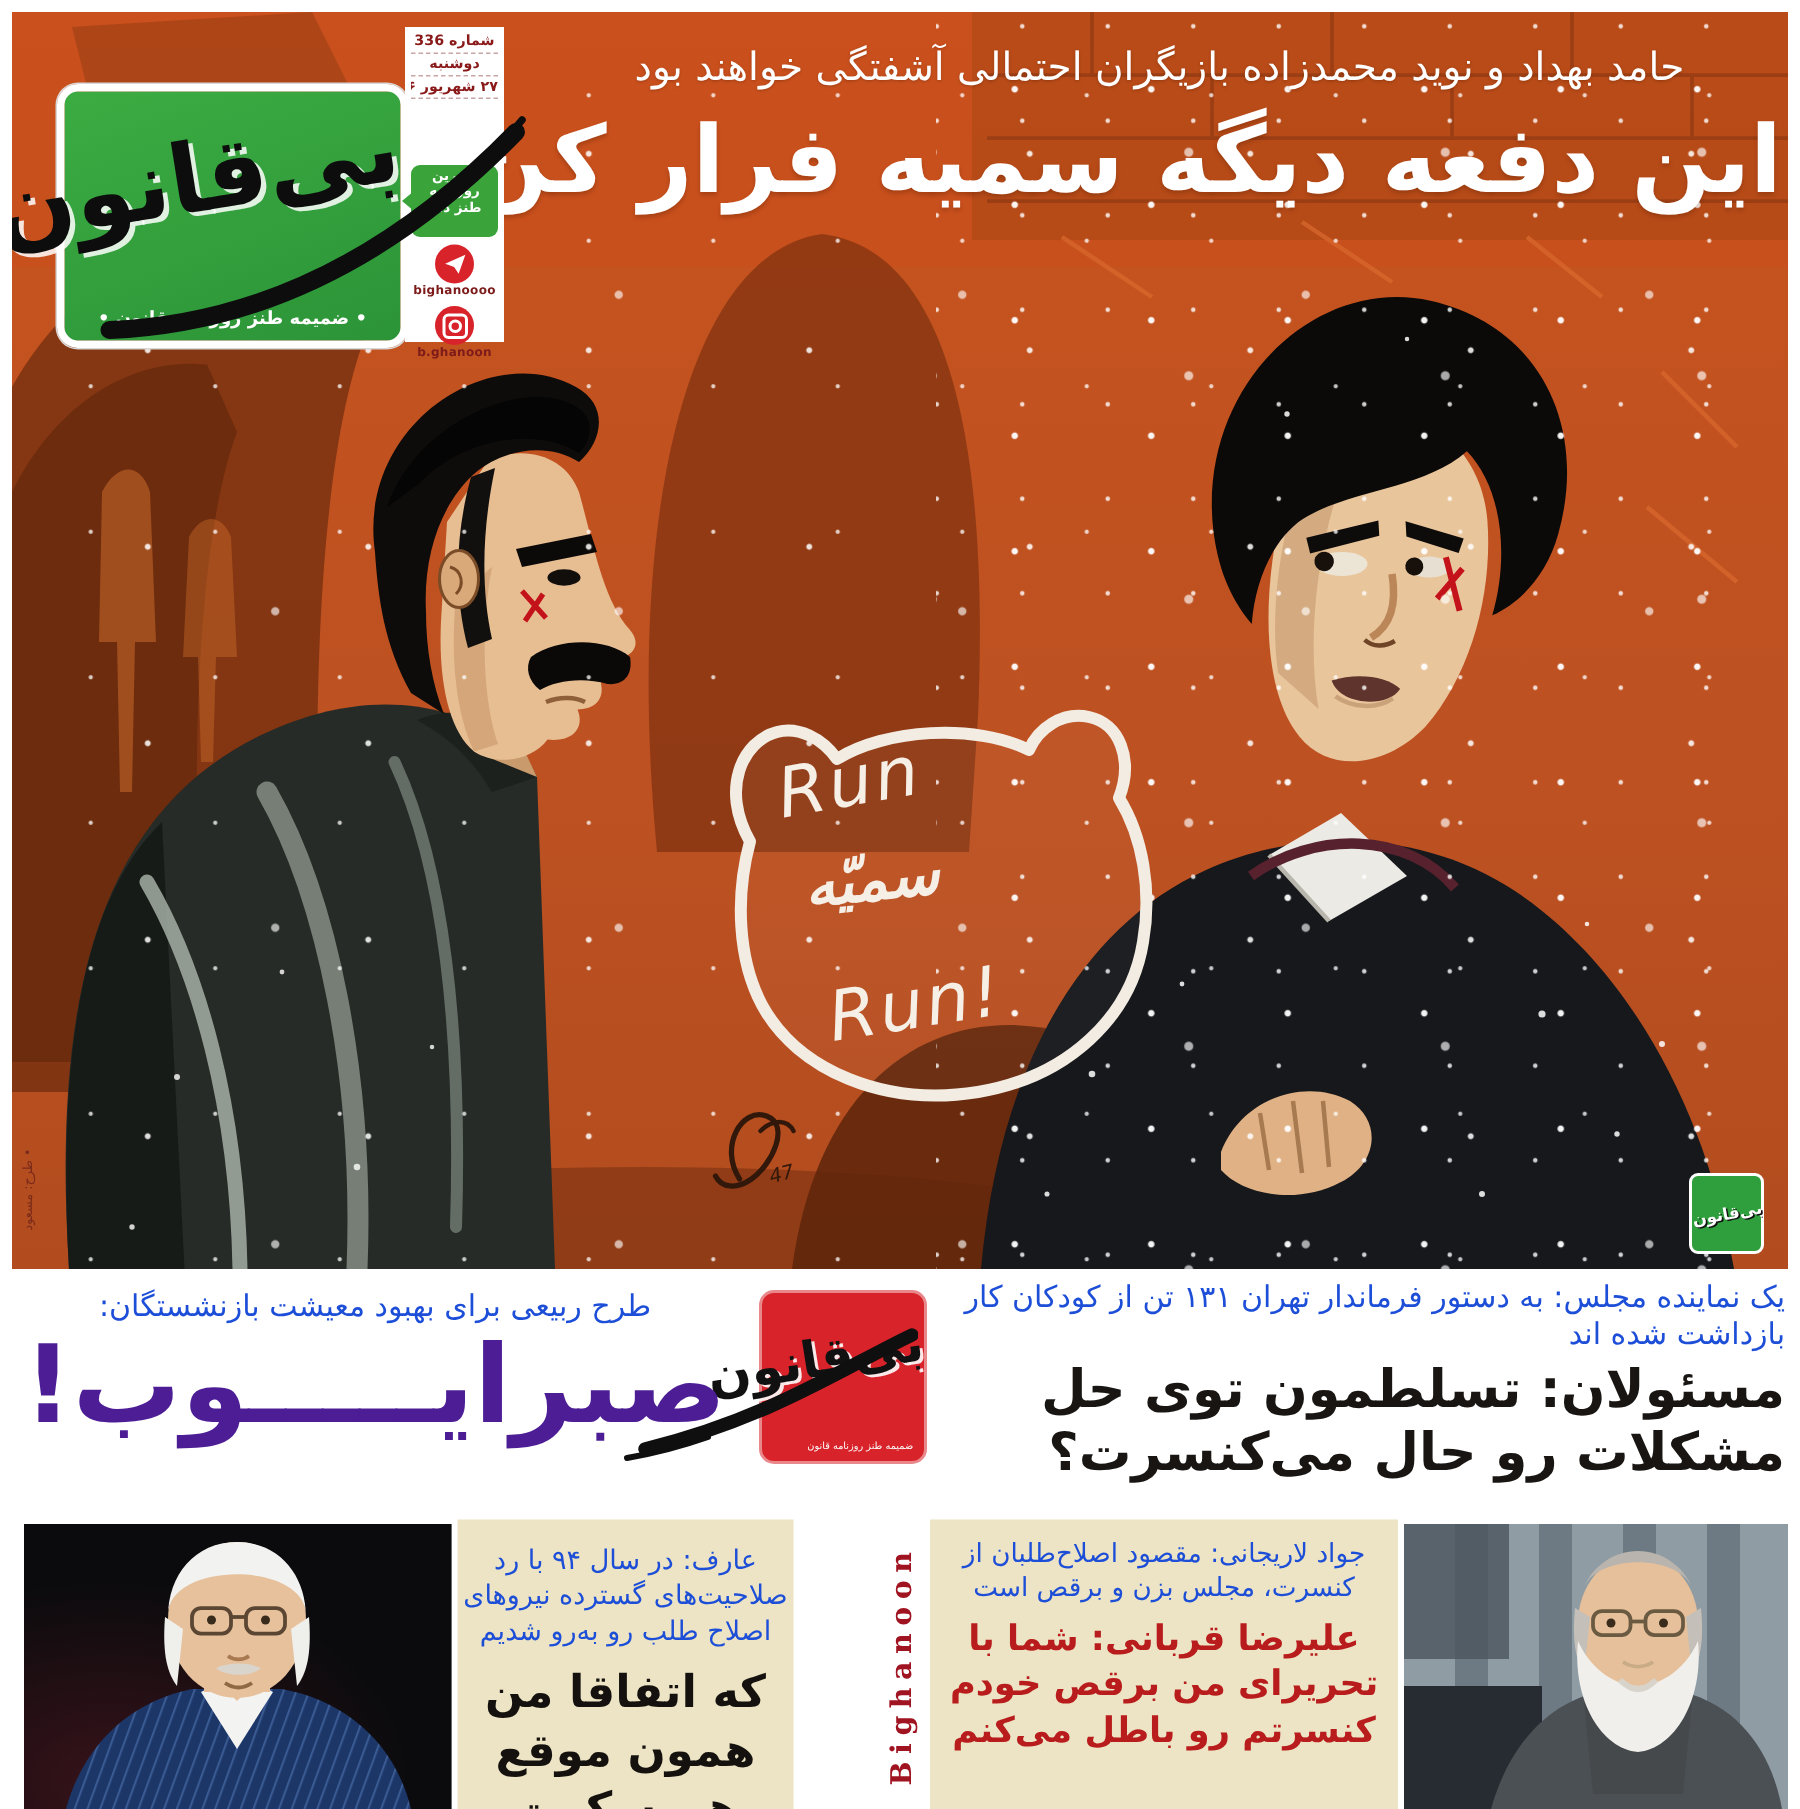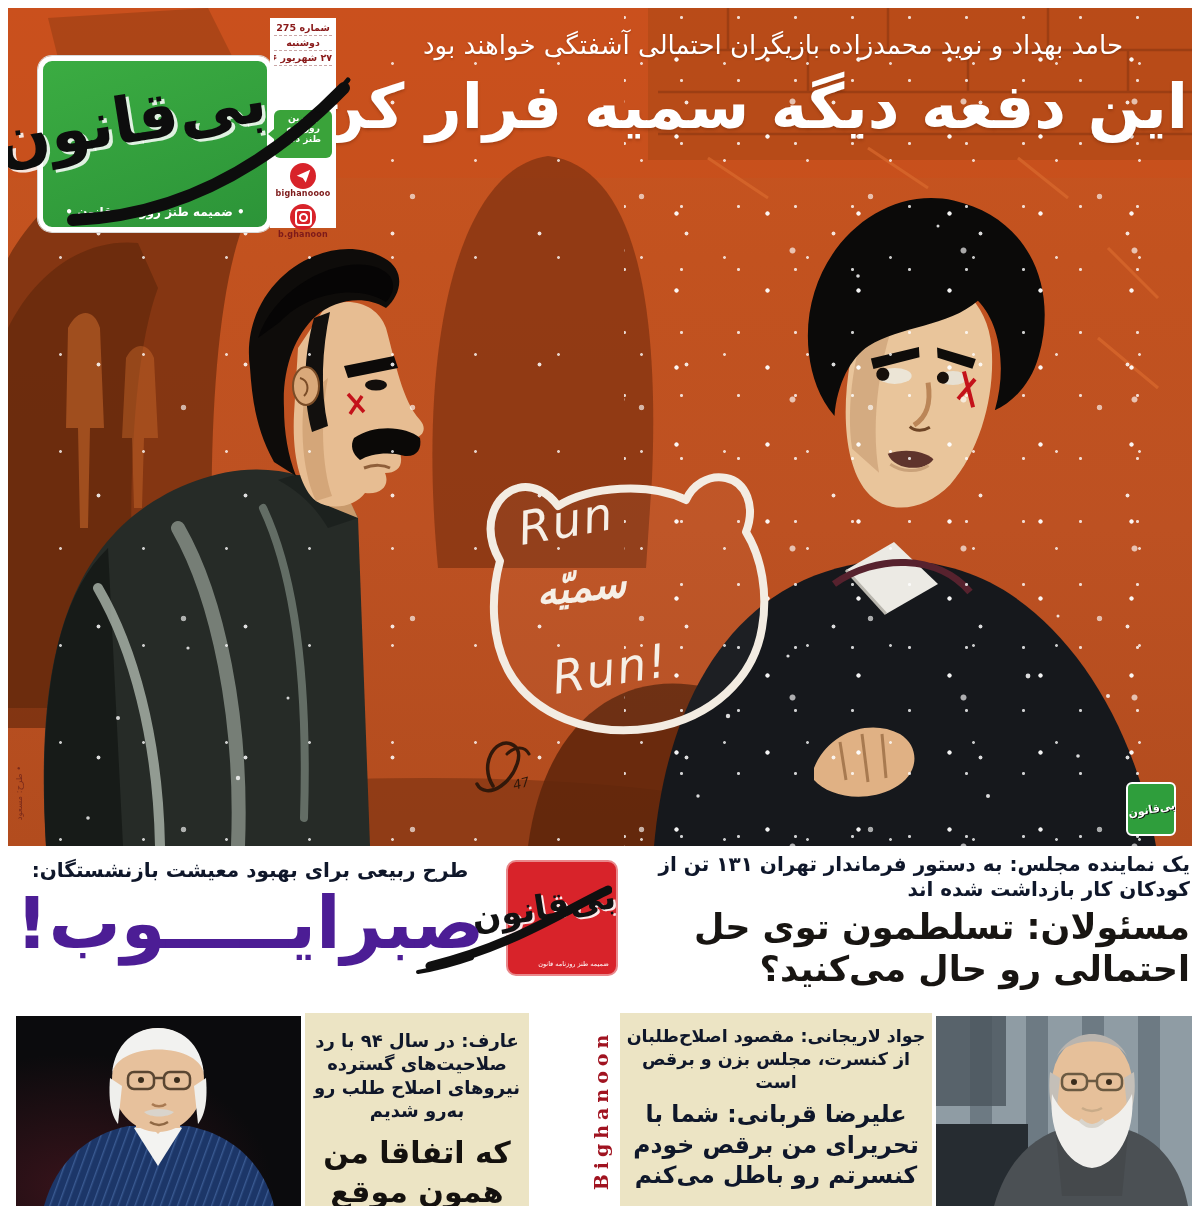--- a/index.html
+++ b/index.html
@@ -68,21 +68,21 @@
       display:flex;align-items:center;justify-content:center;}
   .mini-logo span{font-size:11px;font-weight:bold;color:#fff;transform:rotate(-10deg);
       text-shadow:1px 1px 0 #111;direction:rtl;}
   .signature{position:absolute;left:455px;top:722px;width:100px;height:78px;z-index:5;}
   .sig-num{position:absolute;left:52px;top:44px;font-size:13px;font-style:italic;color:#31180a;
       transform:rotate(-14deg);}
   .artist-credit{position:absolute;left:-34px;top:780px;width:90px;z-index:6;
       transform:rotate(-90deg);font-size:8.5px;color:#7a2a1a;text-align:center;direction:rtl;}
   
   .mid-right{position:absolute;left:630px;top:852px;width:560px;direction:rtl;}
-  .kicker{color:#0f172a;font-weight:bold;}
+  .kicker{color:#1d4ed8;font-weight:normal;}
   .mid-right .kicker{font-size:20px;line-height:1.25;}
   .mid-right .headline{font-size:35px;font-weight:bold;color:#181512;line-height:1.2;margin-top:4px;}
   .mid-logo{position:absolute;left:506px;top:860px;width:112px;height:116px;background:#d8232a;
       border-radius:10px;border:2px solid #e9888b;box-sizing:border-box;}
   .mid-logo .t{position:absolute;left:0;right:0;top:22px;text-align:center;font-size:34px;
       font-weight:bold;color:#111;direction:rtl;transform:rotate(-9deg);
       text-shadow:2px 2px 0 rgba(255,255,255,.9);}
   .mid-logo .s{position:absolute;left:0;right:0;bottom:6px;text-align:center;font-size:6.5px;
       color:#fff;direction:rtl;padding-left:23px;}
   .mid-swash{position:absolute;left:412px;top:868px;width:200px;height:120px;z-index:2;}
@@ -94,21 +94,21 @@
   .photo{position:absolute;overflow:hidden;}
   .p-aref{left:16px;top:1016px;width:285px;height:190px;background:#0b0b0d;}
   .p-lari{left:936px;top:1016px;width:256px;height:190px;background:#7e8b93;}
   .panel{position:absolute;top:1013px;height:193px;background:#ece4c4;box-sizing:border-box;
       direction:rtl;text-align:center;}
   .panel-left{left:305px;width:224px;padding-top:16px;}
   .panel-right{left:620px;width:312px;padding-top:12px;}
   .panel .kicker{font-size:18px;line-height:1.3;}
   .panel-left .headline{font-size:30px;font-weight:bold;color:#14110e;line-height:1.3;margin-top:10px;}
   .panel-right .kicker{font-size:17.5px;}
-  .panel-right .headline{font-size:23.5px;font-weight:bold;color:#0f172a;line-height:1.3;margin-top:6px;}
+  .panel-right .headline{font-size:23.5px;font-weight:bold;color:#b91c1c;line-height:1.3;margin-top:6px;}
   .vert-brand{position:absolute;left:586px;top:1013px;width:30px;height:193px;background:#fff;}
   .vert-brand span{position:absolute;left:50%;top:50%;transform:translate(-50%,-50%) rotate(-90deg);
       white-space:nowrap;font-family:"DejaVu Serif","Liberation Serif",serif;font-weight:bold;
       font-size:19px;letter-spacing:5px;color:#a01320;}
 </style>
 </head>
 <body>
 
 <div class="page">
 
@@ -226,21 +226,21 @@
     <div class="logo-box">
       <div class="logo-text">بی‌قانون</div>
       <div class="logo-tagline">• ضمیمه طنز روزنامه قانون •</div>
     </div>
     <svg class="swash" viewBox="0 0 320 190">
       <path d="M35,172 C140,168 230,118 306,40" fill="none" stroke="#0d0d0d" stroke-width="12" stroke-linecap="round"></path>
       <path d="M280,62 C294,50 302,42 310,32" fill="none" stroke="#0d0d0d" stroke-width="5" stroke-linecap="round"></path>
     </svg>
 
     <div class="strip">
-      <div class="strip-row">شماره 275</div>
+      <div class="strip-row">شماره 336</div>
       <div class="strip-row">دوشنبه</div>
       <div class="strip-row">۲۷ شهریور ۹۶</div>
       <div class="swash-gap"></div>
       <div class="badge">بهترین روزنامه طنز دنیا</div>
       <div class="social">
         <div class="soc-circle">
           <svg width="15" height="15" viewBox="0 0 20 20">
               <path d="M1,9 L19,1 L13,18 L9,12 Z" fill="#fff"></path>
             </svg>
         </div>
@@ -267,21 +267,21 @@
     </div>
   </div>
 
   <svg class="mid-swash" viewBox="0 0 200 120">
     <path d="M196,22 C150,44 100,78 18,98" fill="none" stroke="#0f0f0f" stroke-width="9" stroke-linecap="round"></path>
     <path d="M60,90 C40,97 24,101 6,104" fill="none" stroke="#0f0f0f" stroke-width="4" stroke-linecap="round"></path>
   </svg>
 
   <div class="mid-right">
     <div class="kicker">یک نماینده مجلس: به دستور فرماندار تهران ۱۳۱ تن از کودکان کار بازداشت شده اند</div>
-    <div class="headline">مسئولان: تسلطمون توی حل احتمالی رو حال می‌کنید؟</div>
+    <div class="headline">مسئولان: تسلطمون توی حل مشکلات رو حال می‌کنسرت؟</div>
   </div>
 
   <div class="mid-logo">
     <div class="t">بی‌قانون</div>
     <div class="s">ضمیمه طنز روزنامه قانون</div>
   </div>
 
   <div class="mid-left">
     <div class="kicker">طرح ربیعی برای بهبود معیشت بازنشستگان:</div>
     <div class="headline">صبرایـــــوب!</div>

